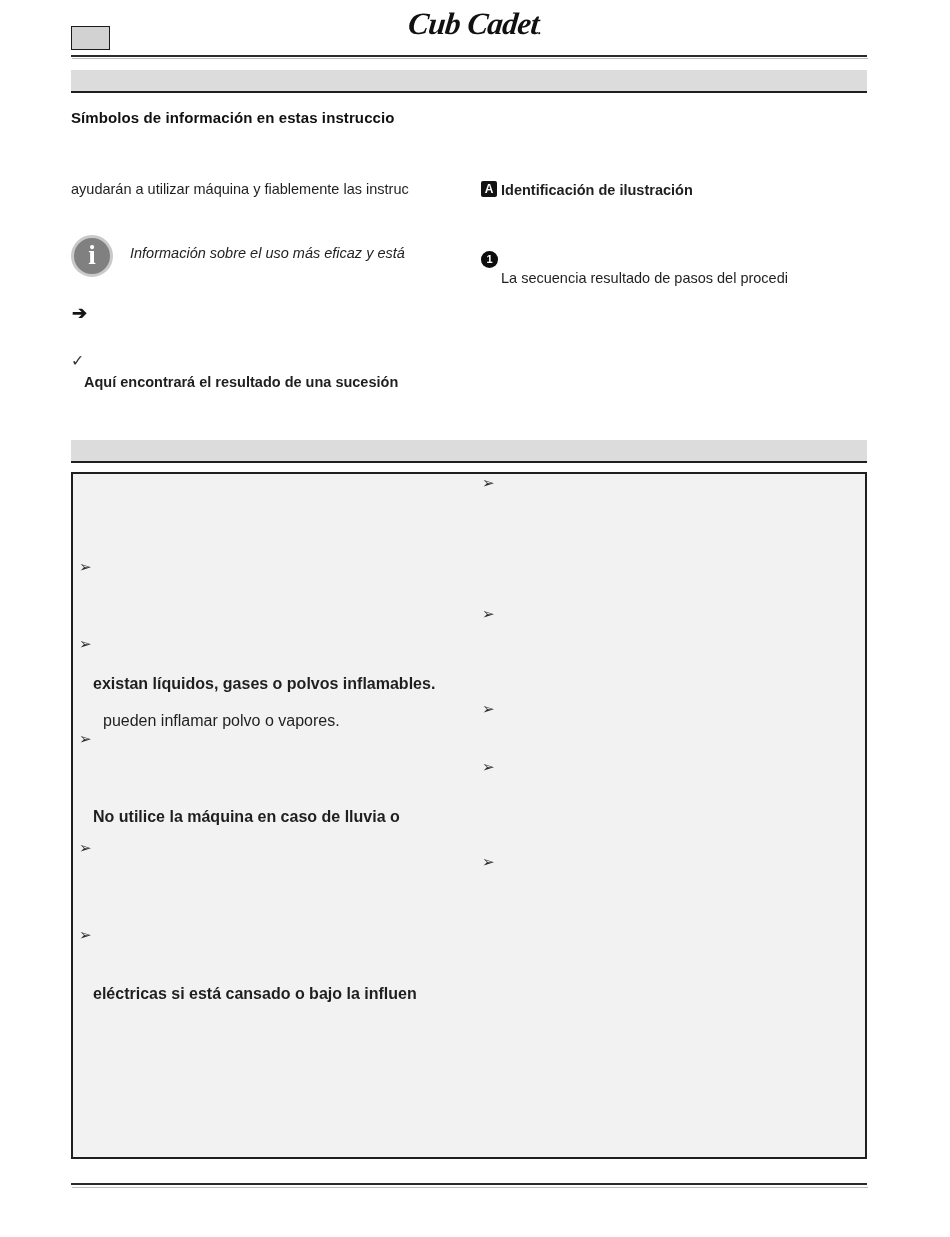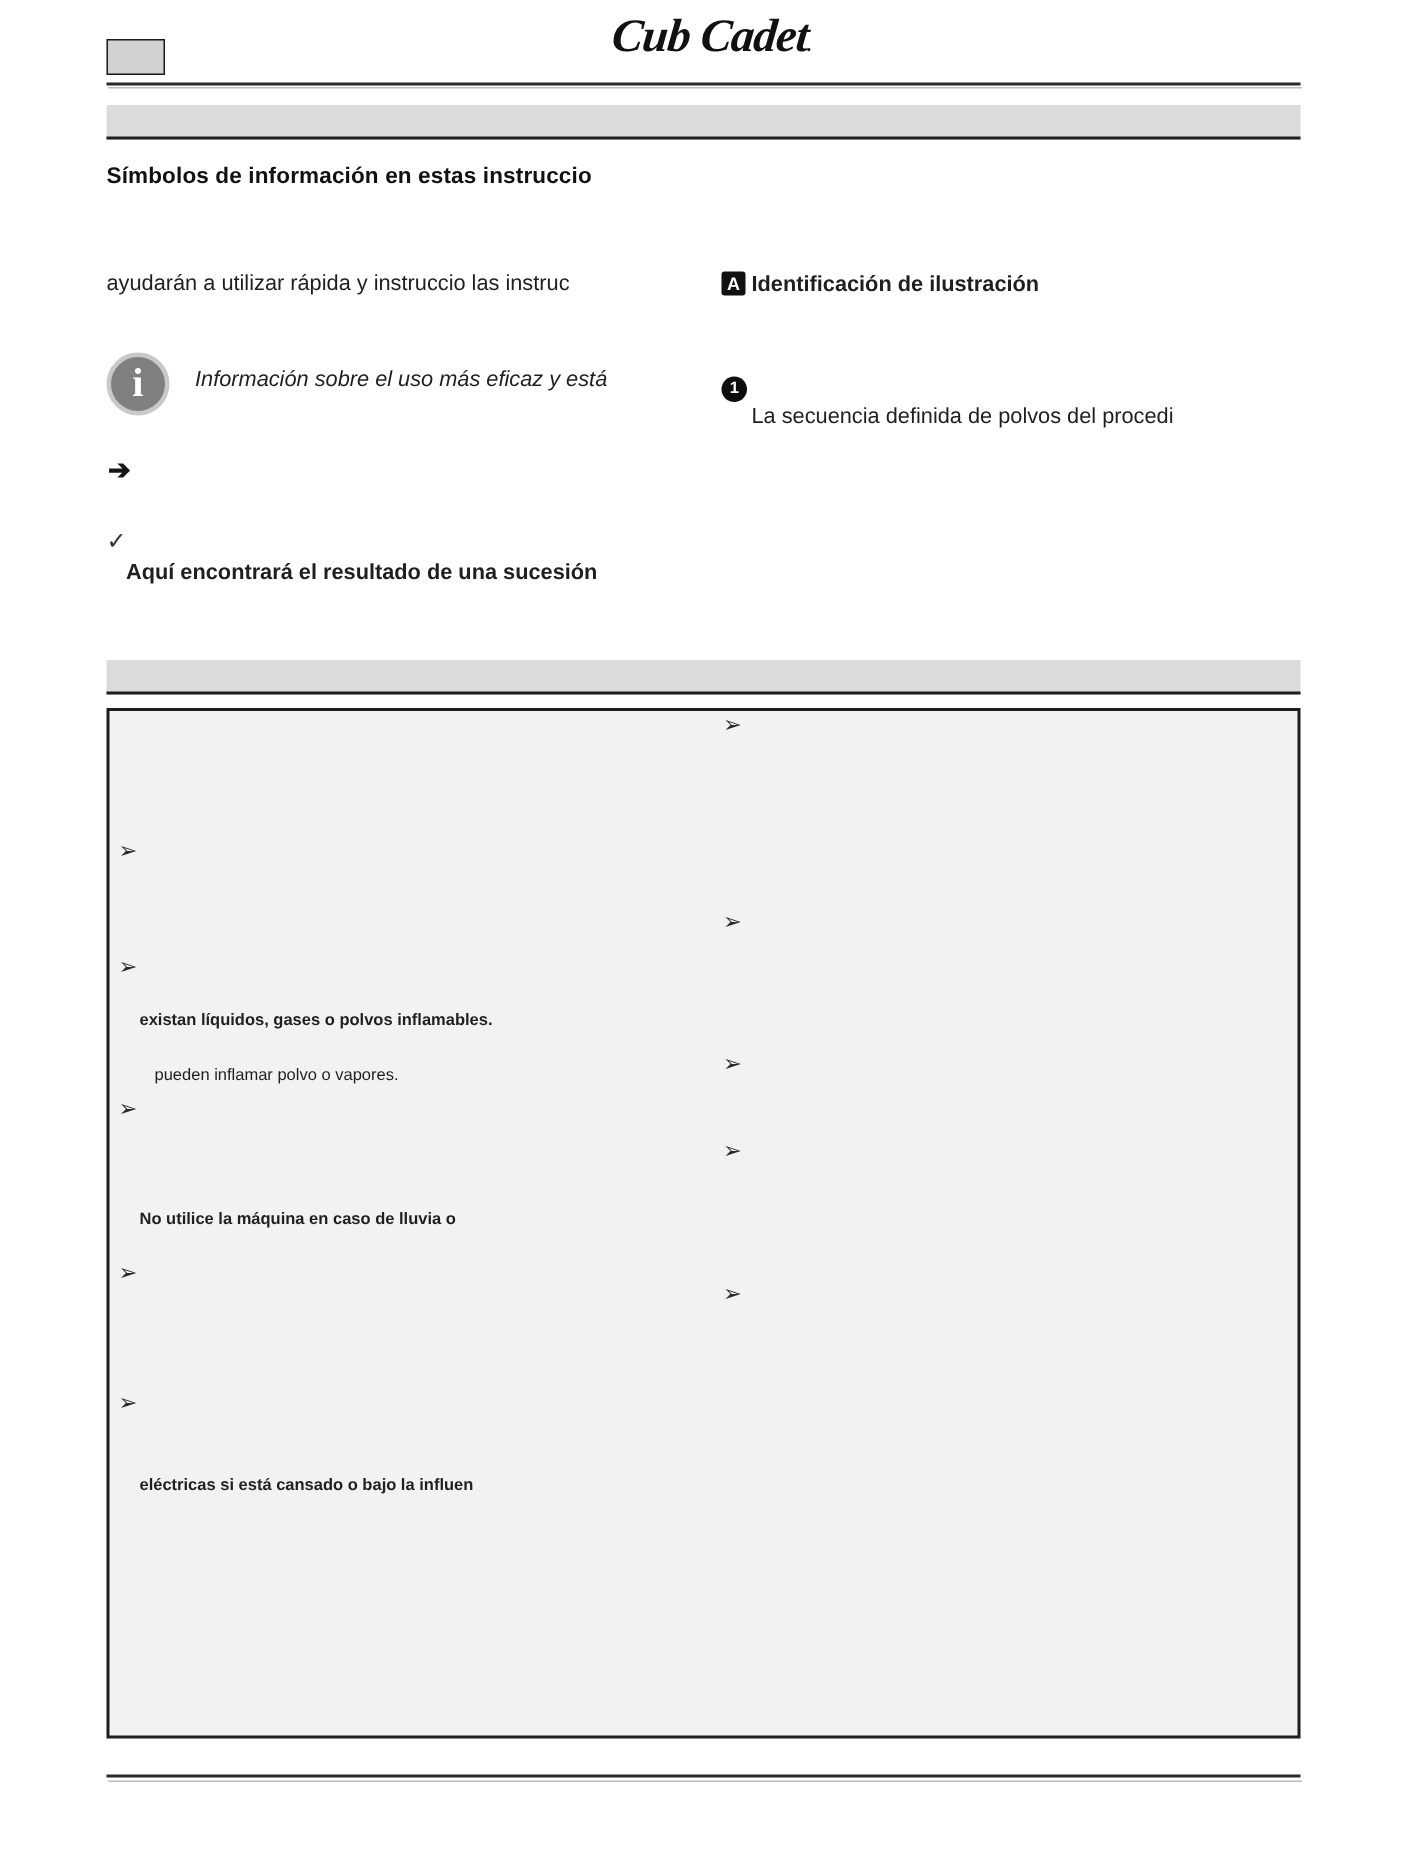--- a/index.html
+++ b/index.html
@@ -173,21 +173,21 @@
   }
   .bullet {
     position: absolute;
     font-family: "DejaVu Sans", sans-serif;
     font-size: 15px;
     color: #2a2a2a;
     line-height: 1;
   }
   .box-text {
     position: absolute;
-    font-size: 11px;
+    font-size: 16px;
     line-height: 1.35;
     color: #1f1f1f;
     white-space: nowrap;
   }
   .box-text.bold { font-weight: bold; }
 
   
   .footer-rule {
     position: absolute;
     left: 71px; top: 1183px;
@@ -210,35 +210,35 @@
   </div>
   <div class="page-tab"></div>
   <div class="header-rule"></div>
   <div class="header-rule-shadow"></div>
 </div>
 
 <div class="banner" id="banner-symbols"></div>
 
 <div class="section-title">Símbolos de información en estas instruccio</div>
 
-<div class="body-text" id="intro-line">ayudarán a utilizar rápida y instruccio las instruc</div>
+<div class="body-text" id="intro-line">ayudarán a utilizar máquina y fiablemente las instruc</div>
 
 <div class="info-icon">i</div>
 <div class="body-text italic" id="info-text">Información sobre el uso más eficaz y está</div>
 
 <div id="arrow-glyph">➔</div>
 
 <div id="check-glyph">✓</div>
 <div class="body-text bold" id="check-text">Aquí encontrará el resultado de una sucesión</div>
 
 <div class="sq-badge">A</div>
 <div class="body-text bold" id="illus-text">Identificación de ilustración</div>
 
 <div class="num-badge">1</div>
-<div class="body-text" id="step-text">La secuencia definida de polvos del procedi</div>
+<div class="body-text" id="step-text">La secuencia resultado de pasos del procedi</div>
 
 <div class="banner" id="banner-safety"></div>
 
 <div class="content-box"></div>
 <div id="safety-items">
     <div class="bullet" style="left: 79px; top: 560px;">➢</div>
     <div class="bullet" style="left: 79px; top: 637px;">➢</div>
     <div class="bullet" style="left: 79px; top: 732px;">➢</div>
     <div class="bullet" style="left: 79px; top: 841px;">➢</div>
     <div class="box-text bold" style="left: 93px; top: 806px;">No utilice la máquina en caso de lluvia o</div>

